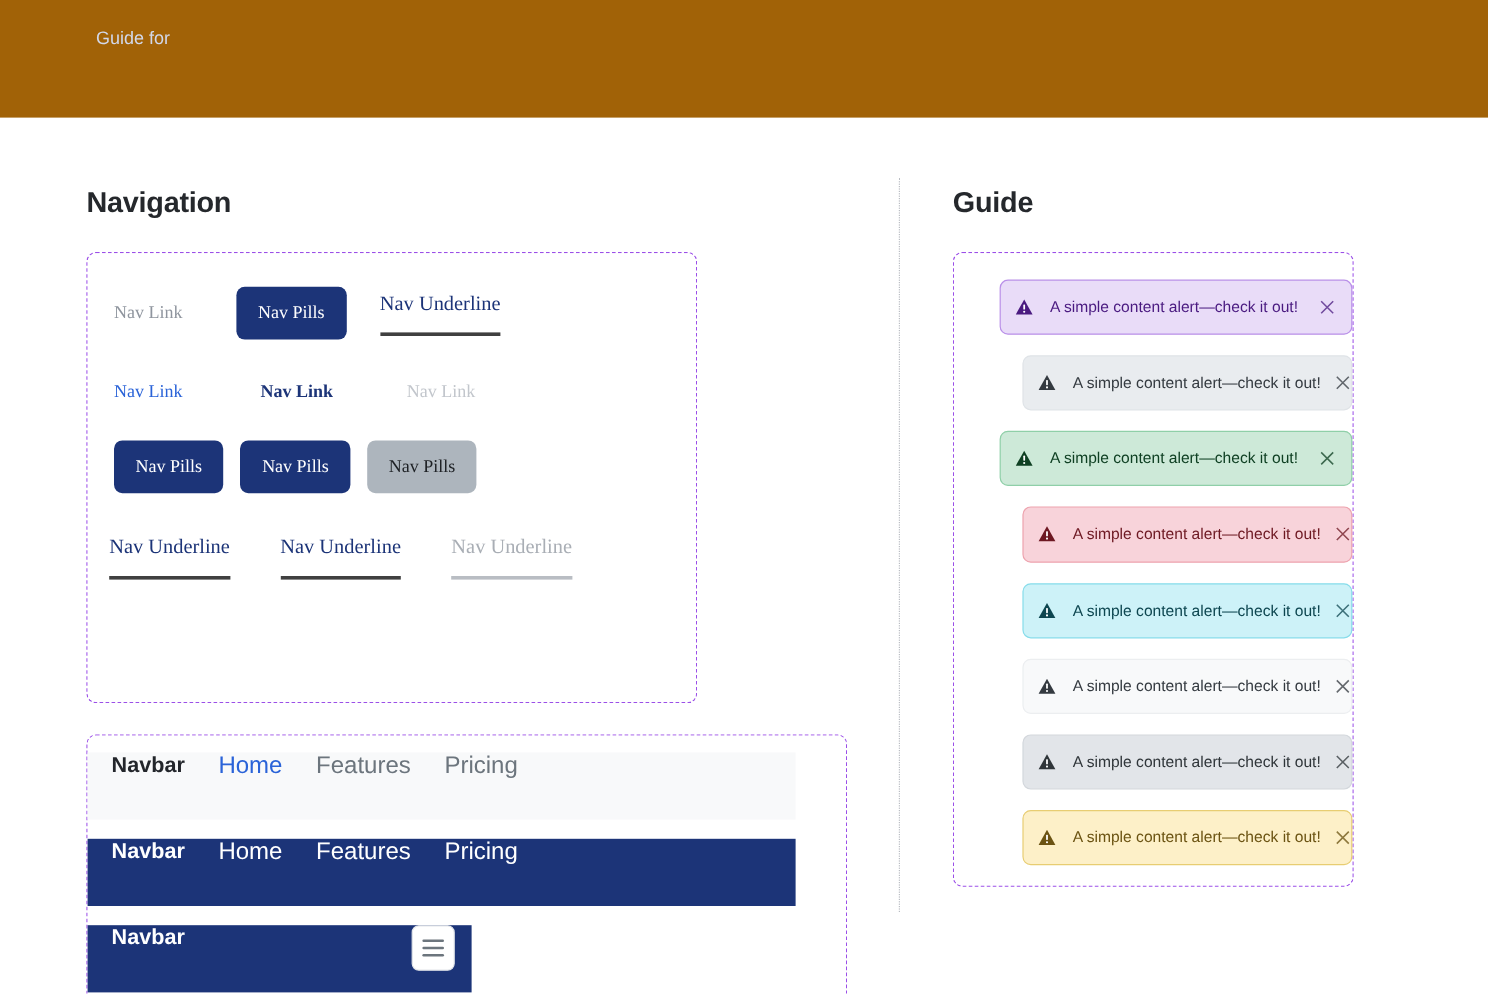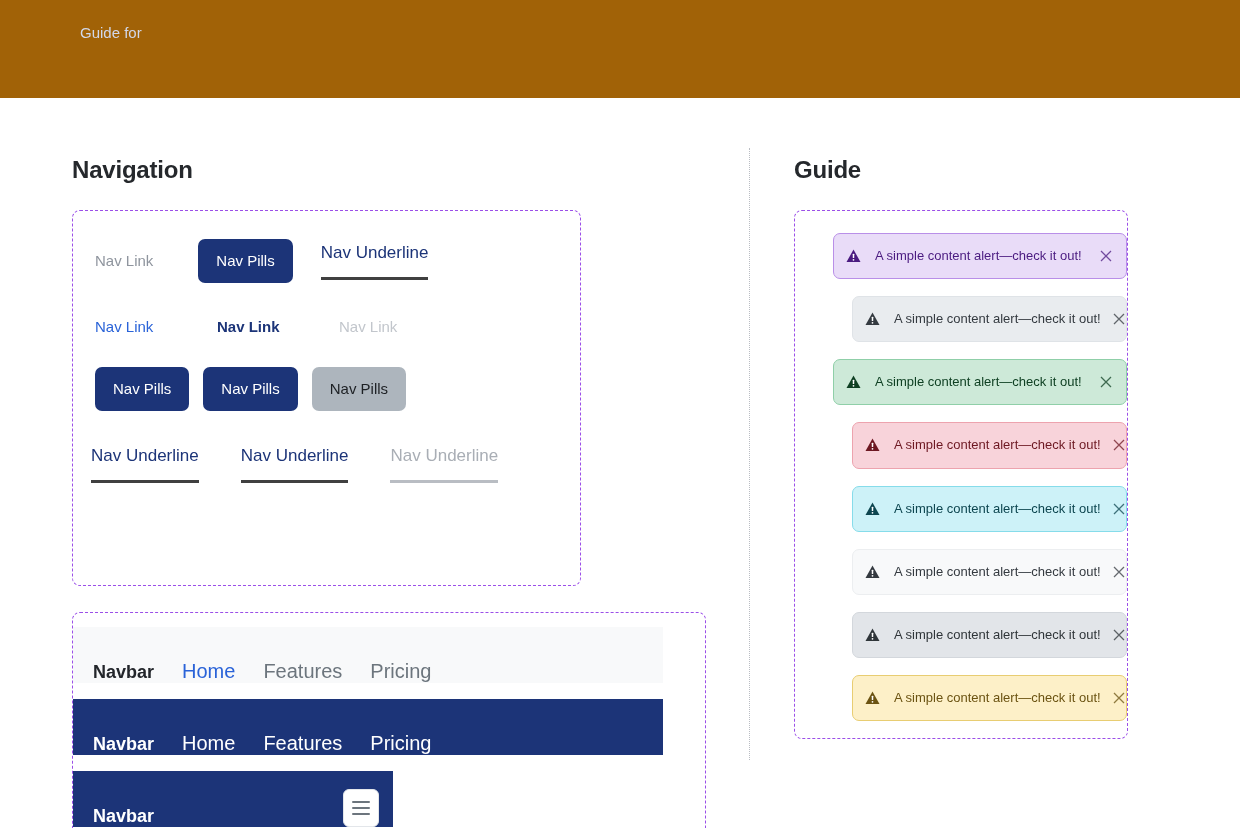--- a/index.html
+++ b/index.html
@@ -68,20 +68,21 @@
     border: 1px dashed #9b4fe8;
     border-radius: 8px;
   }
 
   
   .nav-demo-box {
     margin: 26px 0 0 72px;
     width: 509px;
     height: 376px;
     padding: 22px 0 0 0;
+    font-family: Liberation Serif, serif;
   }
 
   
   .nav-row {
     display: flex;
     align-items: center;
     padding-left: 22px;
   }
   .nav-row-1 { height: 56px; }
   .nav-row-2 { height: 56px; margin-top: 10px; }
@@ -135,21 +136,21 @@
 
   
   .navbar-demo-box {
     margin: 26px 0 0 72px;
     width: 634px;
     height: 237px;
     padding: 14px 0 0 0;
   }
   .navbar-bar {
     display: flex;
-    align-items: flex-end;
+    align-items: flex-start;
     height: 56px;
     padding-left: 20px;
   }
   .navbar-light { background: #f8f9fa; width: 590px; }
   .navbar-dark  { background: #1c3478; width: 590px; margin-top: 16px; }
   .navbar-collapsed {
     background: #1c3478;
     width: 320px;
     margin-top: 16px;
     justify-content: space-between;

